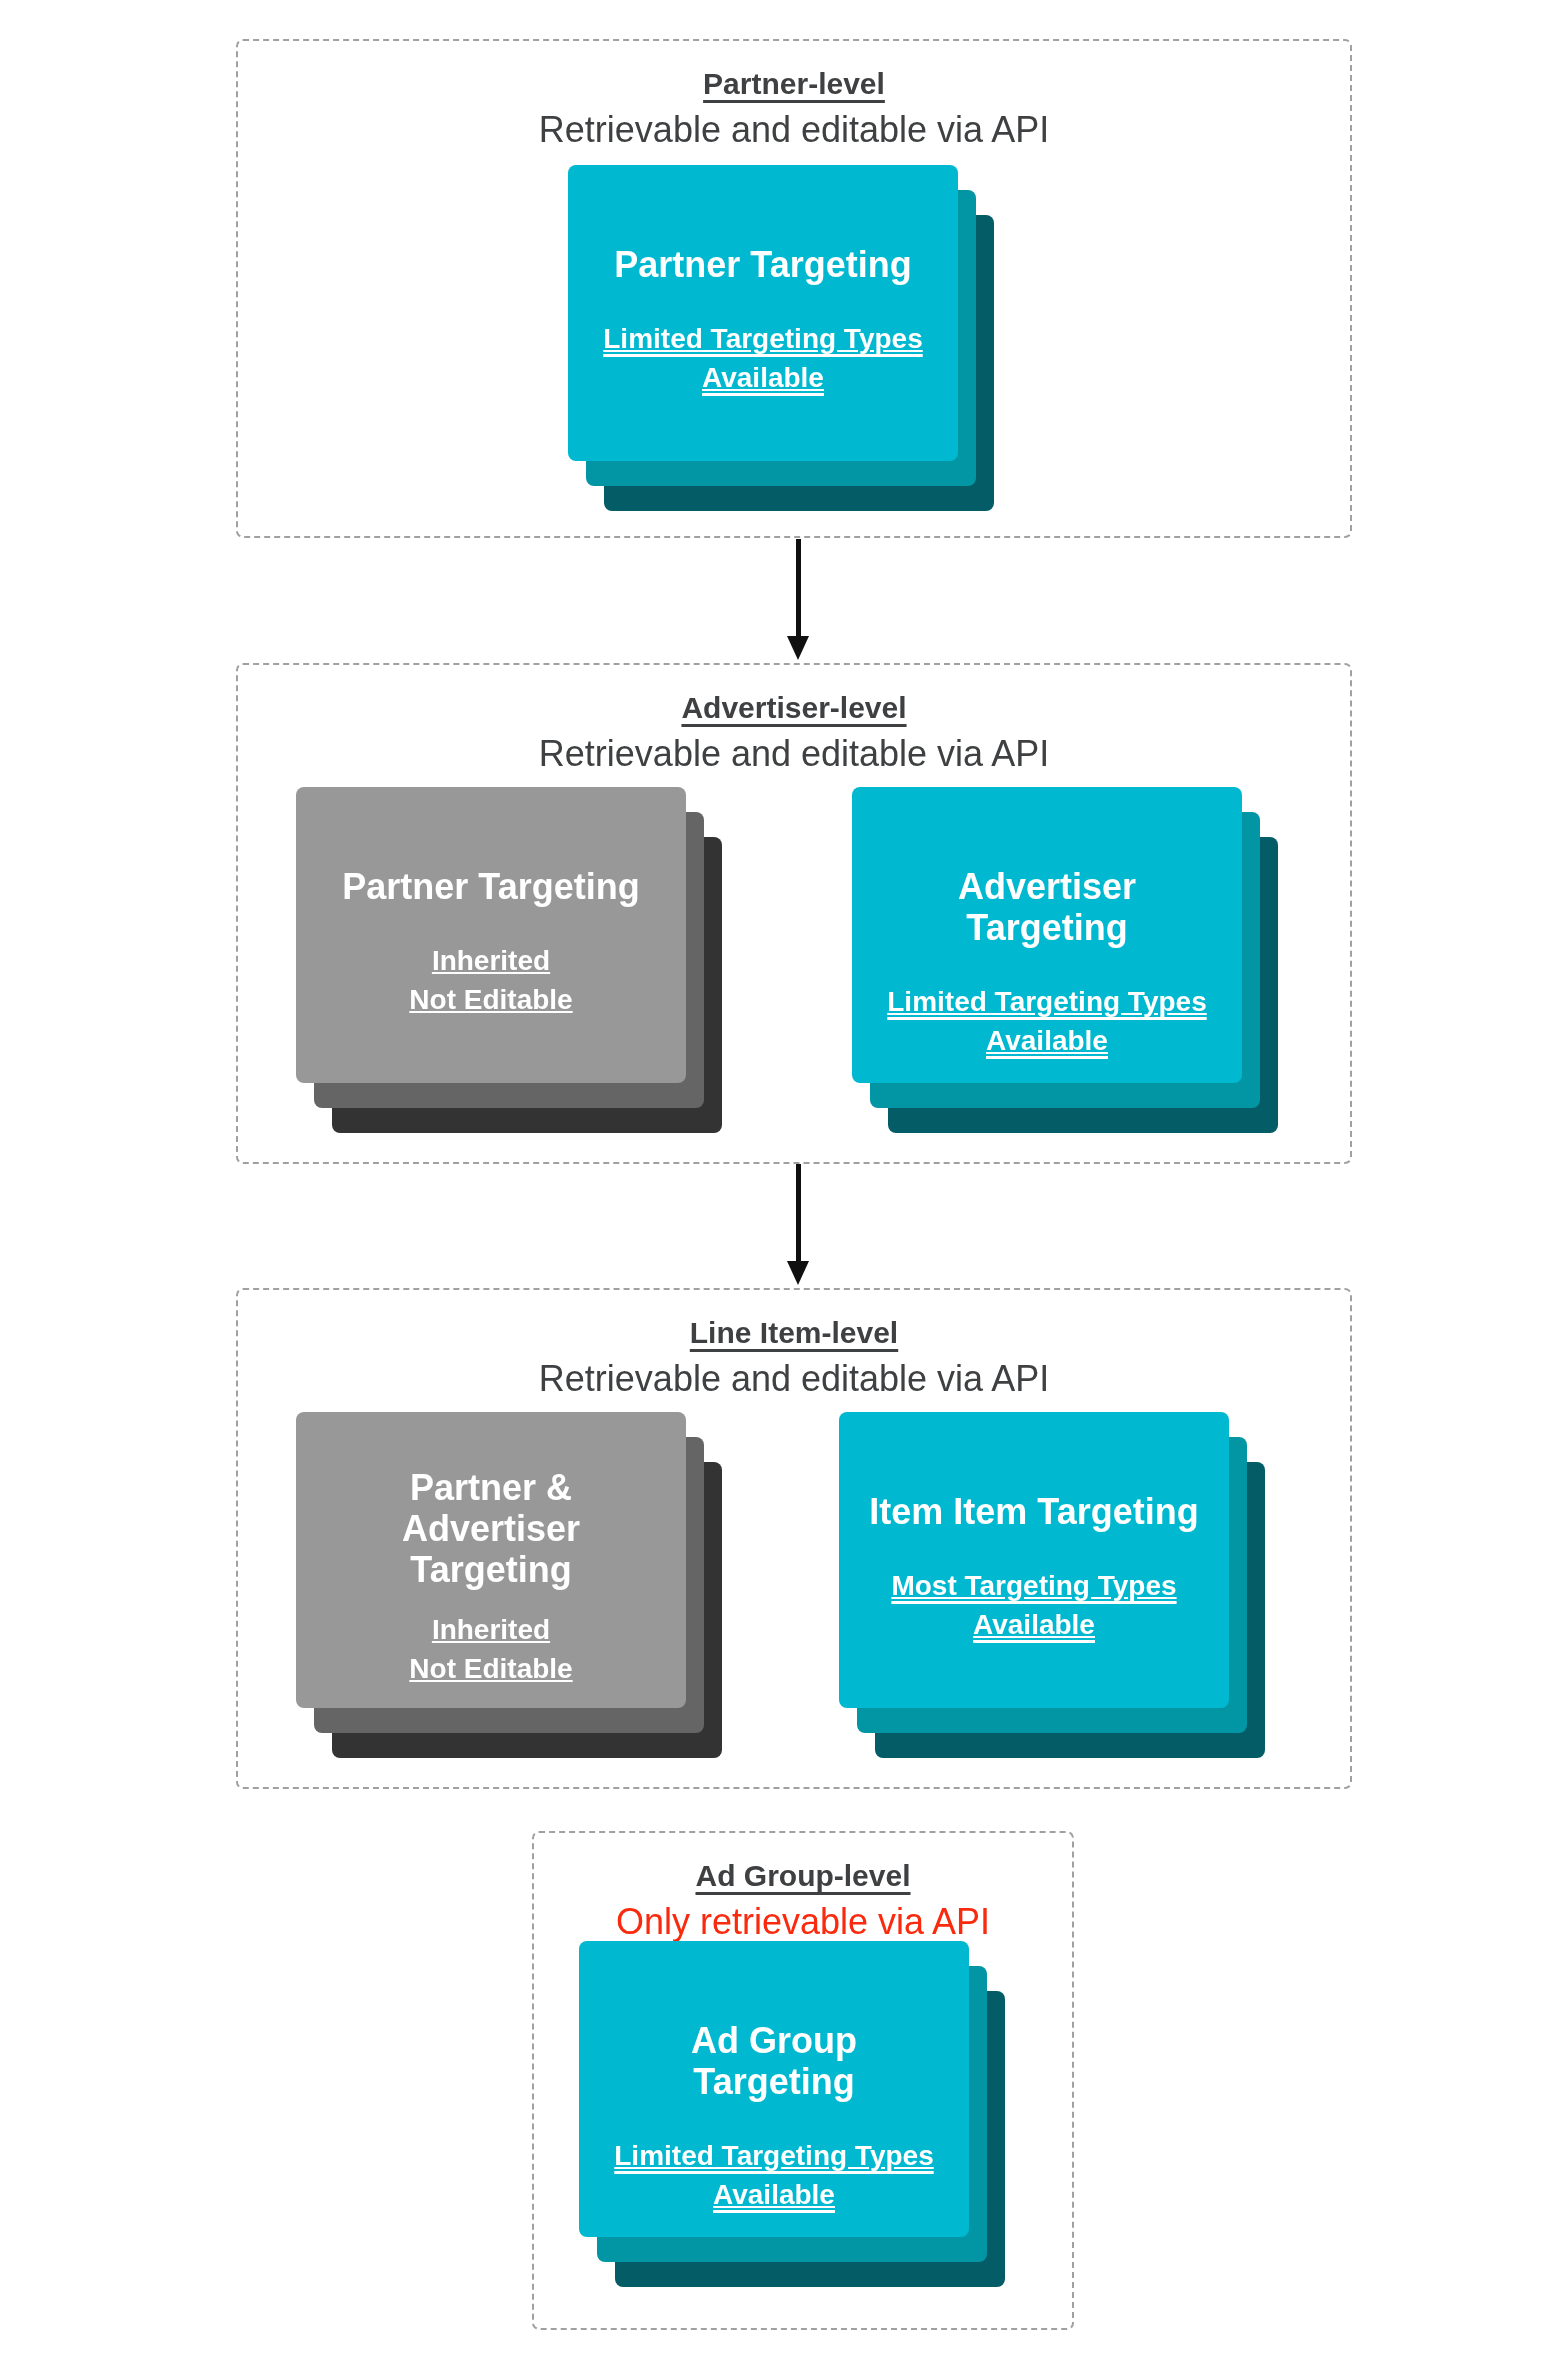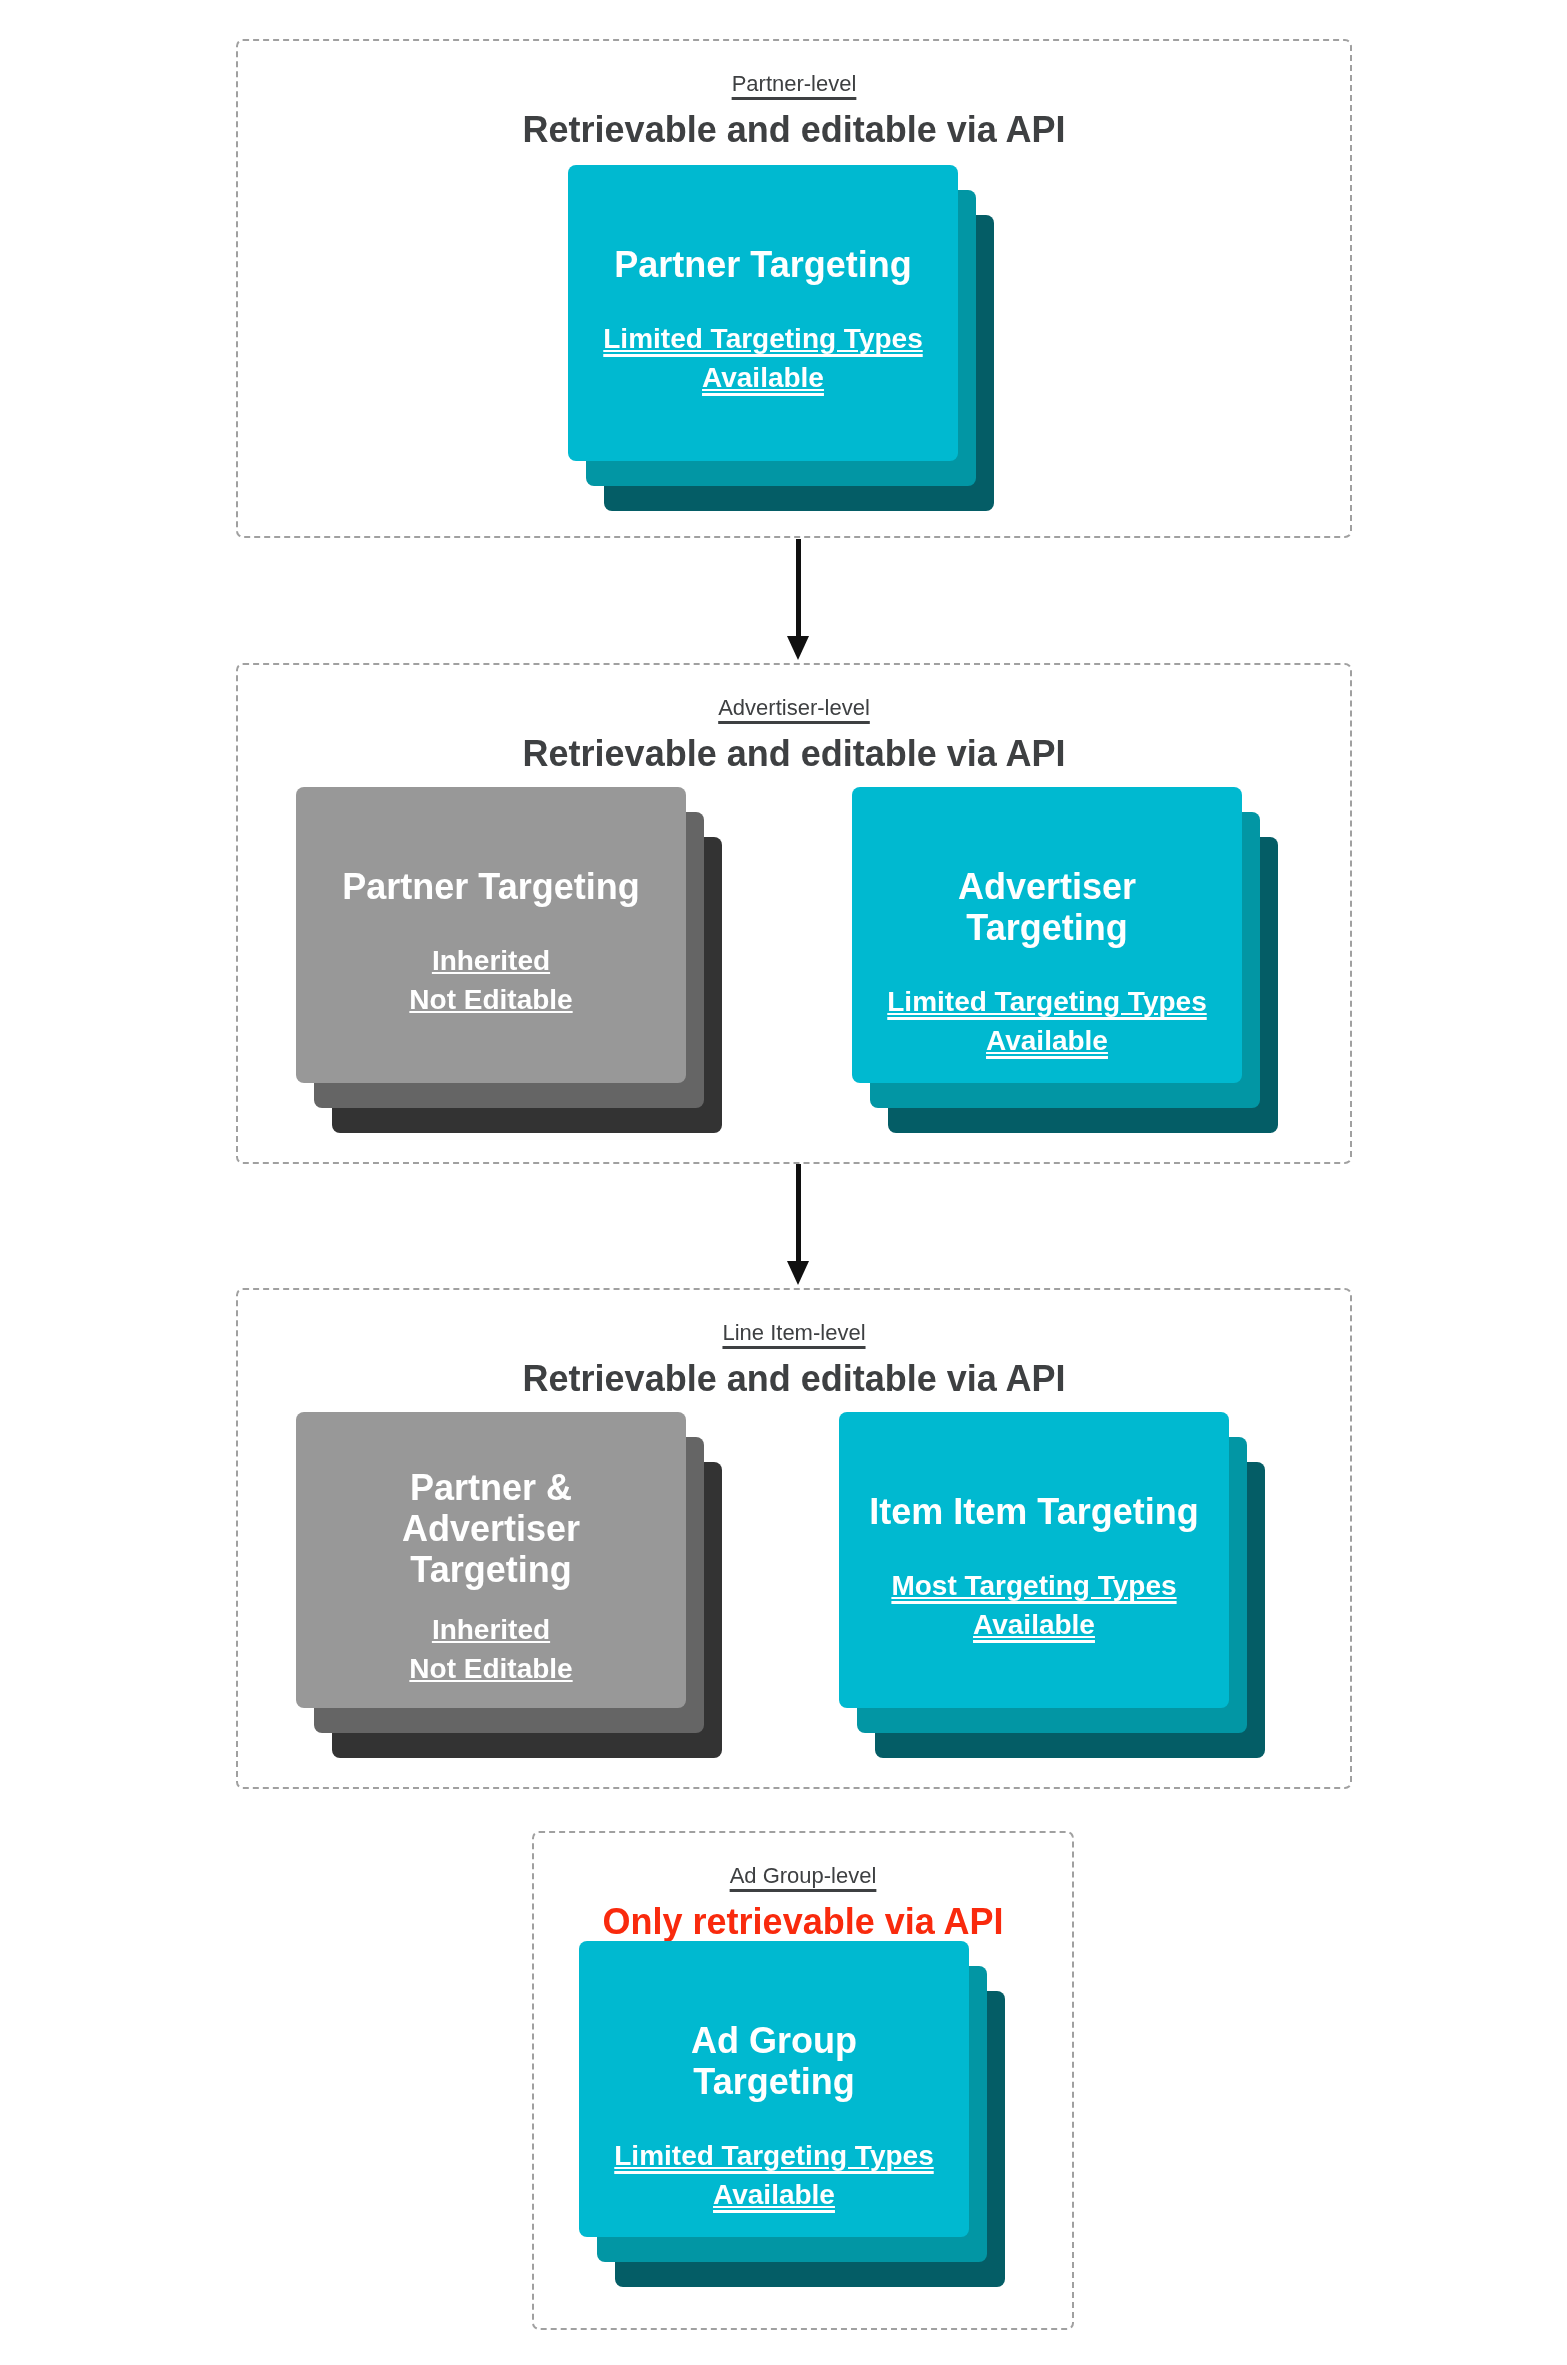--- a/index.html
+++ b/index.html
@@ -12,28 +12,28 @@
   
   .section {
     position: absolute;
     border: 2.7px dashed var(--box-border, #a0a0a0);
     border-radius: 7.1px;
     box-sizing: border-box;
     text-align: center;
   }
   .sec-head { padding-top: 21.4px; }
   .sec-title {
-    font-size: 22px; font-weight: 400; line-height: 43px;
+    font-size: 30px; font-weight: 700; line-height: 43px;
     color: var(--header-text, #3e4042);
     text-decoration: underline;
     text-decoration-thickness: 2.7px;
     text-underline-offset: 6.3px;
   }
   .sec-sub {
-    font-size: 36px; font-weight: 700; line-height: 46px;
+    font-size: 36px; font-weight: 400; line-height: 46px;
     color: var(--header-text, #3e4042);
     margin-top: 1.8px;
   }
   .sec-sub.red { color: var(--red-text, #f92a0d); }
 
   
   .stack { position: absolute; width: 438px; height: 296px; }
   .layer {
     position: absolute; width: 390px; height: 296px;
     border-radius: 8px;

